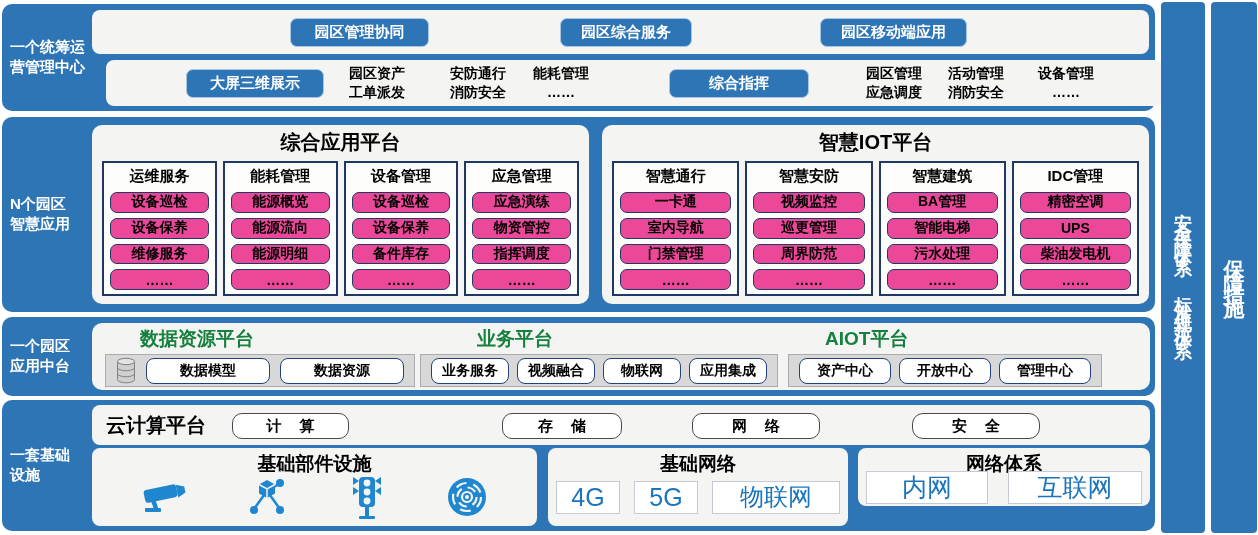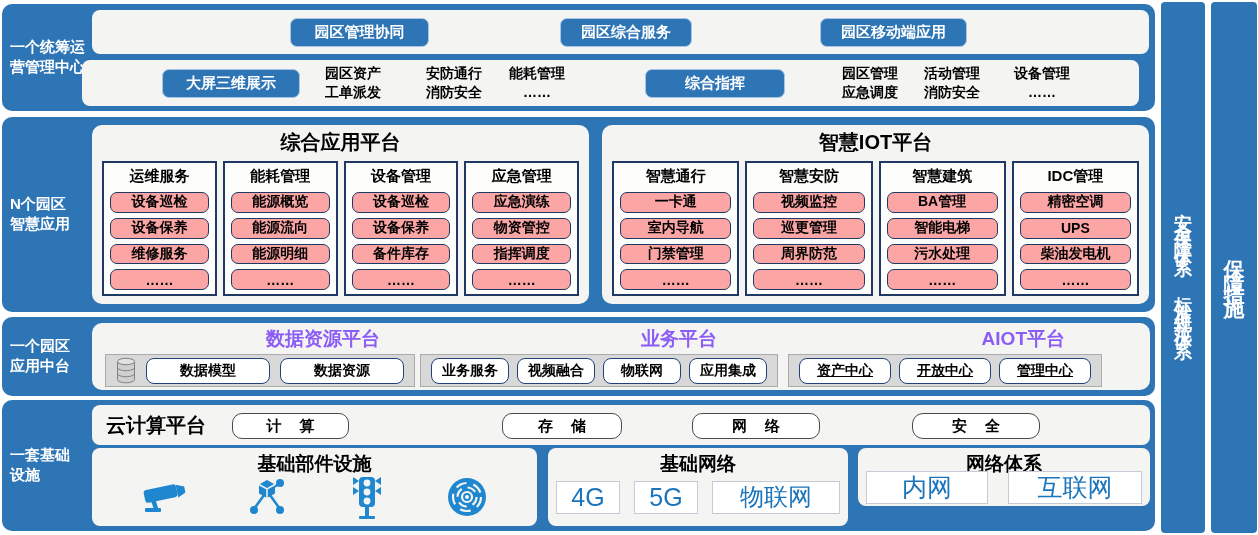--- a/index.html
+++ b/index.html
@@ -13,24 +13,24 @@
   .strip{position:absolute;background:#F4F4F2;border-radius:8px;}
   .blue-btn{position:absolute;background:#2E75B6;border:1px solid #A8C6E4;border-radius:7px;color:#fff;
     font-weight:bold;font-size:15px;display:flex;align-items:center;justify-content:center;}
   .duo{position:absolute;top:4px;color:#000;font-weight:bold;font-size:14px;line-height:1.35;text-align:center;}
 
   .panel{position:absolute;background:#F4F4F2;border-radius:10px;}
   .panel-title{position:absolute;left:0;right:0;top:4px;text-align:center;font-weight:bold;font-size:20px;color:#000;}
   .cols{position:absolute;left:10px;right:10px;top:36px;bottom:8px;display:flex;gap:6px;}
   .col{flex:1;border:2px solid #203864;background:#FDFDFB;padding:2px 6px 4px 6px;display:flex;flex-direction:column;}
   .col-header{text-align:center;font-weight:bold;font-size:15px;color:#000;height:22px;line-height:22px;}
-  .item{border:1.5px solid #203864;border-radius:7px;background:#fca5a5;height:21px;margin-top:5px;
+  .item{border:1.5px solid #203864;border-radius:7px;background:#ec4899;height:21px;margin-top:5px;
     display:flex;align-items:center;justify-content:center;font-weight:bold;font-size:14px;color:#000;}
 
-  .g-title{position:absolute;top:3px;width:240px;text-align:right;font-weight:bold;font-size:19px;color:#8b5cf6;}
+  .g-title{position:absolute;top:3px;width:240px;text-align:left;font-weight:bold;font-size:19px;color:#15803d;}
   .gray-strip{position:absolute;top:31px;height:33px;background:#D8D8D8;border:1px solid #ABABAB;
     display:flex;align-items:center;gap:10px;padding:0 10px;box-sizing:border-box;}
   .white-btn{flex:1;height:24px;background:#fff;border:1.5px solid #24417C;border-radius:8px;
     display:flex;align-items:center;justify-content:center;font-weight:bold;font-size:14px;color:#000;}
 
   .cloud-title{position:absolute;left:14px;top:0;height:40px;line-height:40px;font-weight:bold;font-size:20px;color:#000;}
   .cloud-box{position:absolute;top:8px;height:24px;background:#fff;border:1px solid #4a4a4a;border-radius:10px;
     display:flex;align-items:center;justify-content:center;font-weight:bold;font-size:15px;color:#000;word-spacing:14px;}
 
   .p-title{position:absolute;left:0;right:0;top:3px;text-align:center;font-weight:bold;font-size:19px;color:#000;}
@@ -50,21 +50,21 @@
   <div class="sec" style="left:2px;top:4px;width:1153px;height:107px;">
     <div class="sec-label" style="top:33px;">
       <div>一个统筹运</div>
       <div>营管理中心</div>
     </div>
     <div class="strip" style="left:90px;top:6px;width:1057px;height:44px;">
       <div class="blue-btn" style="left:198px;top:8px;width:137px;height:27px;">园区管理协同</div>
       <div class="blue-btn" style="left:468px;top:8px;width:130px;height:27px;">园区综合服务</div>
       <div class="blue-btn" style="left:728px;top:8px;width:145px;height:27px;">园区移动端应用</div>
     </div>
-    <div class="strip" style="left:80px;top:56px;width:1057px;height:46px;">
+    <div class="strip" style="left:104px;top:56px;width:1057px;height:46px;">
       <div class="blue-btn" style="left:80px;top:9px;width:136px;height:27px;">大屏三维展示</div>
       <div class="duo" style="left:226px;width:90px;">
         <div>园区资产</div>
         <div>工单派发</div>
       </div>
       <div class="duo" style="left:327px;width:90px;">
         <div>安防通行</div>
         <div>消防安全</div>
       </div>
       <div class="duo" style="left:410px;width:90px;">
@@ -185,21 +185,21 @@
         <div class="white-btn">数据资源</div>
       </div>
 
       <div class="gray-strip" style="left:328px;width:358px;gap:8px;">
         <div class="white-btn">业务服务</div>
         <div class="white-btn">视频融合</div>
         <div class="white-btn">物联网</div>
         <div class="white-btn">应用集成</div>
       </div>
 
-      <div class="gray-strip" style="left:696px;width:314px;gap:8px;text-decoration:underline;">
+      <div class="gray-strip" style="left:696px;width:314px;gap:8px;">
         <div class="white-btn">资产中心</div>
         <div class="white-btn">开放中心</div>
         <div class="white-btn">管理中心</div>
       </div>
     </div>
   </div>
 
   <div class="sec" style="left:2px;top:400px;width:1153px;height:131px;">
     <div class="sec-label" style="top:45px;">
       <div>一套基础</div>

